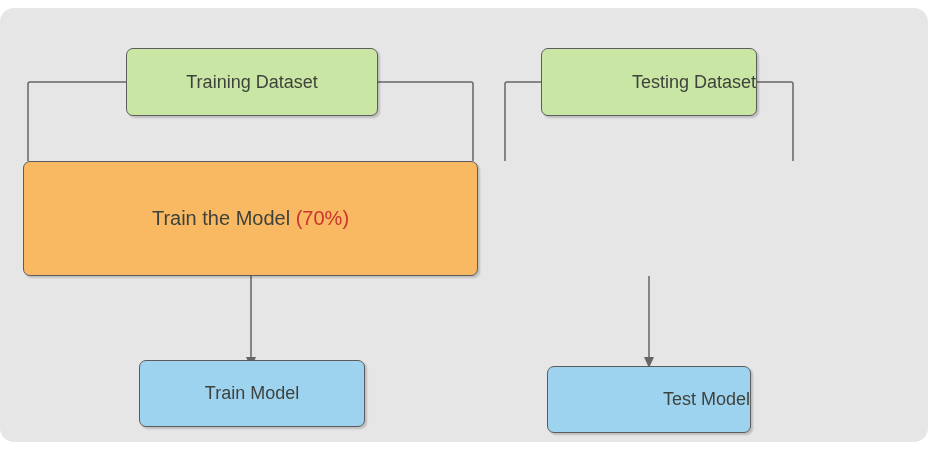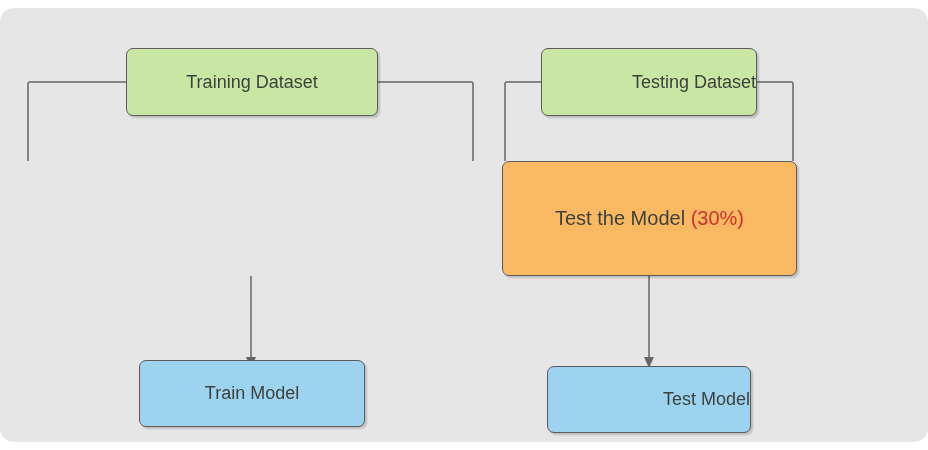--- a/index.html
+++ b/index.html
@@ -87,29 +87,29 @@
     <path class="arrowhead" d="M246,357 L256,357 L251,368 Z"></path>
 
     <path class="link" d="M649,276 L649,358"></path>
     <path class="arrowhead" d="M644,357 L654,357 L649,368 Z"></path>
   </svg>
 
   <div class="node dataset" id="node-training-dataset">
     <span>Training Dataset</span>
   </div>
 
+  <div class="node process" id="node-train-process">
+    <span><span>Train the Model </span><span class="percent">(70%)</span></span>
+  </div>
 
   <div class="node result" id="node-train-result">
     <span>Train Model</span>
   </div>
 
   <div class="node dataset" id="node-testing-dataset">
     <span>Testing Dataset</span>
   </div>
 
-  <div class="node process" id="node-test-process">
-    <span><span>Test the Model </span><span class="percent">(30%)</span></span>
-  </div>
 
   <div class="node result" id="node-test-result">
     <span>Test Model</span>
   </div>
 </div>
 
 </body></html>

